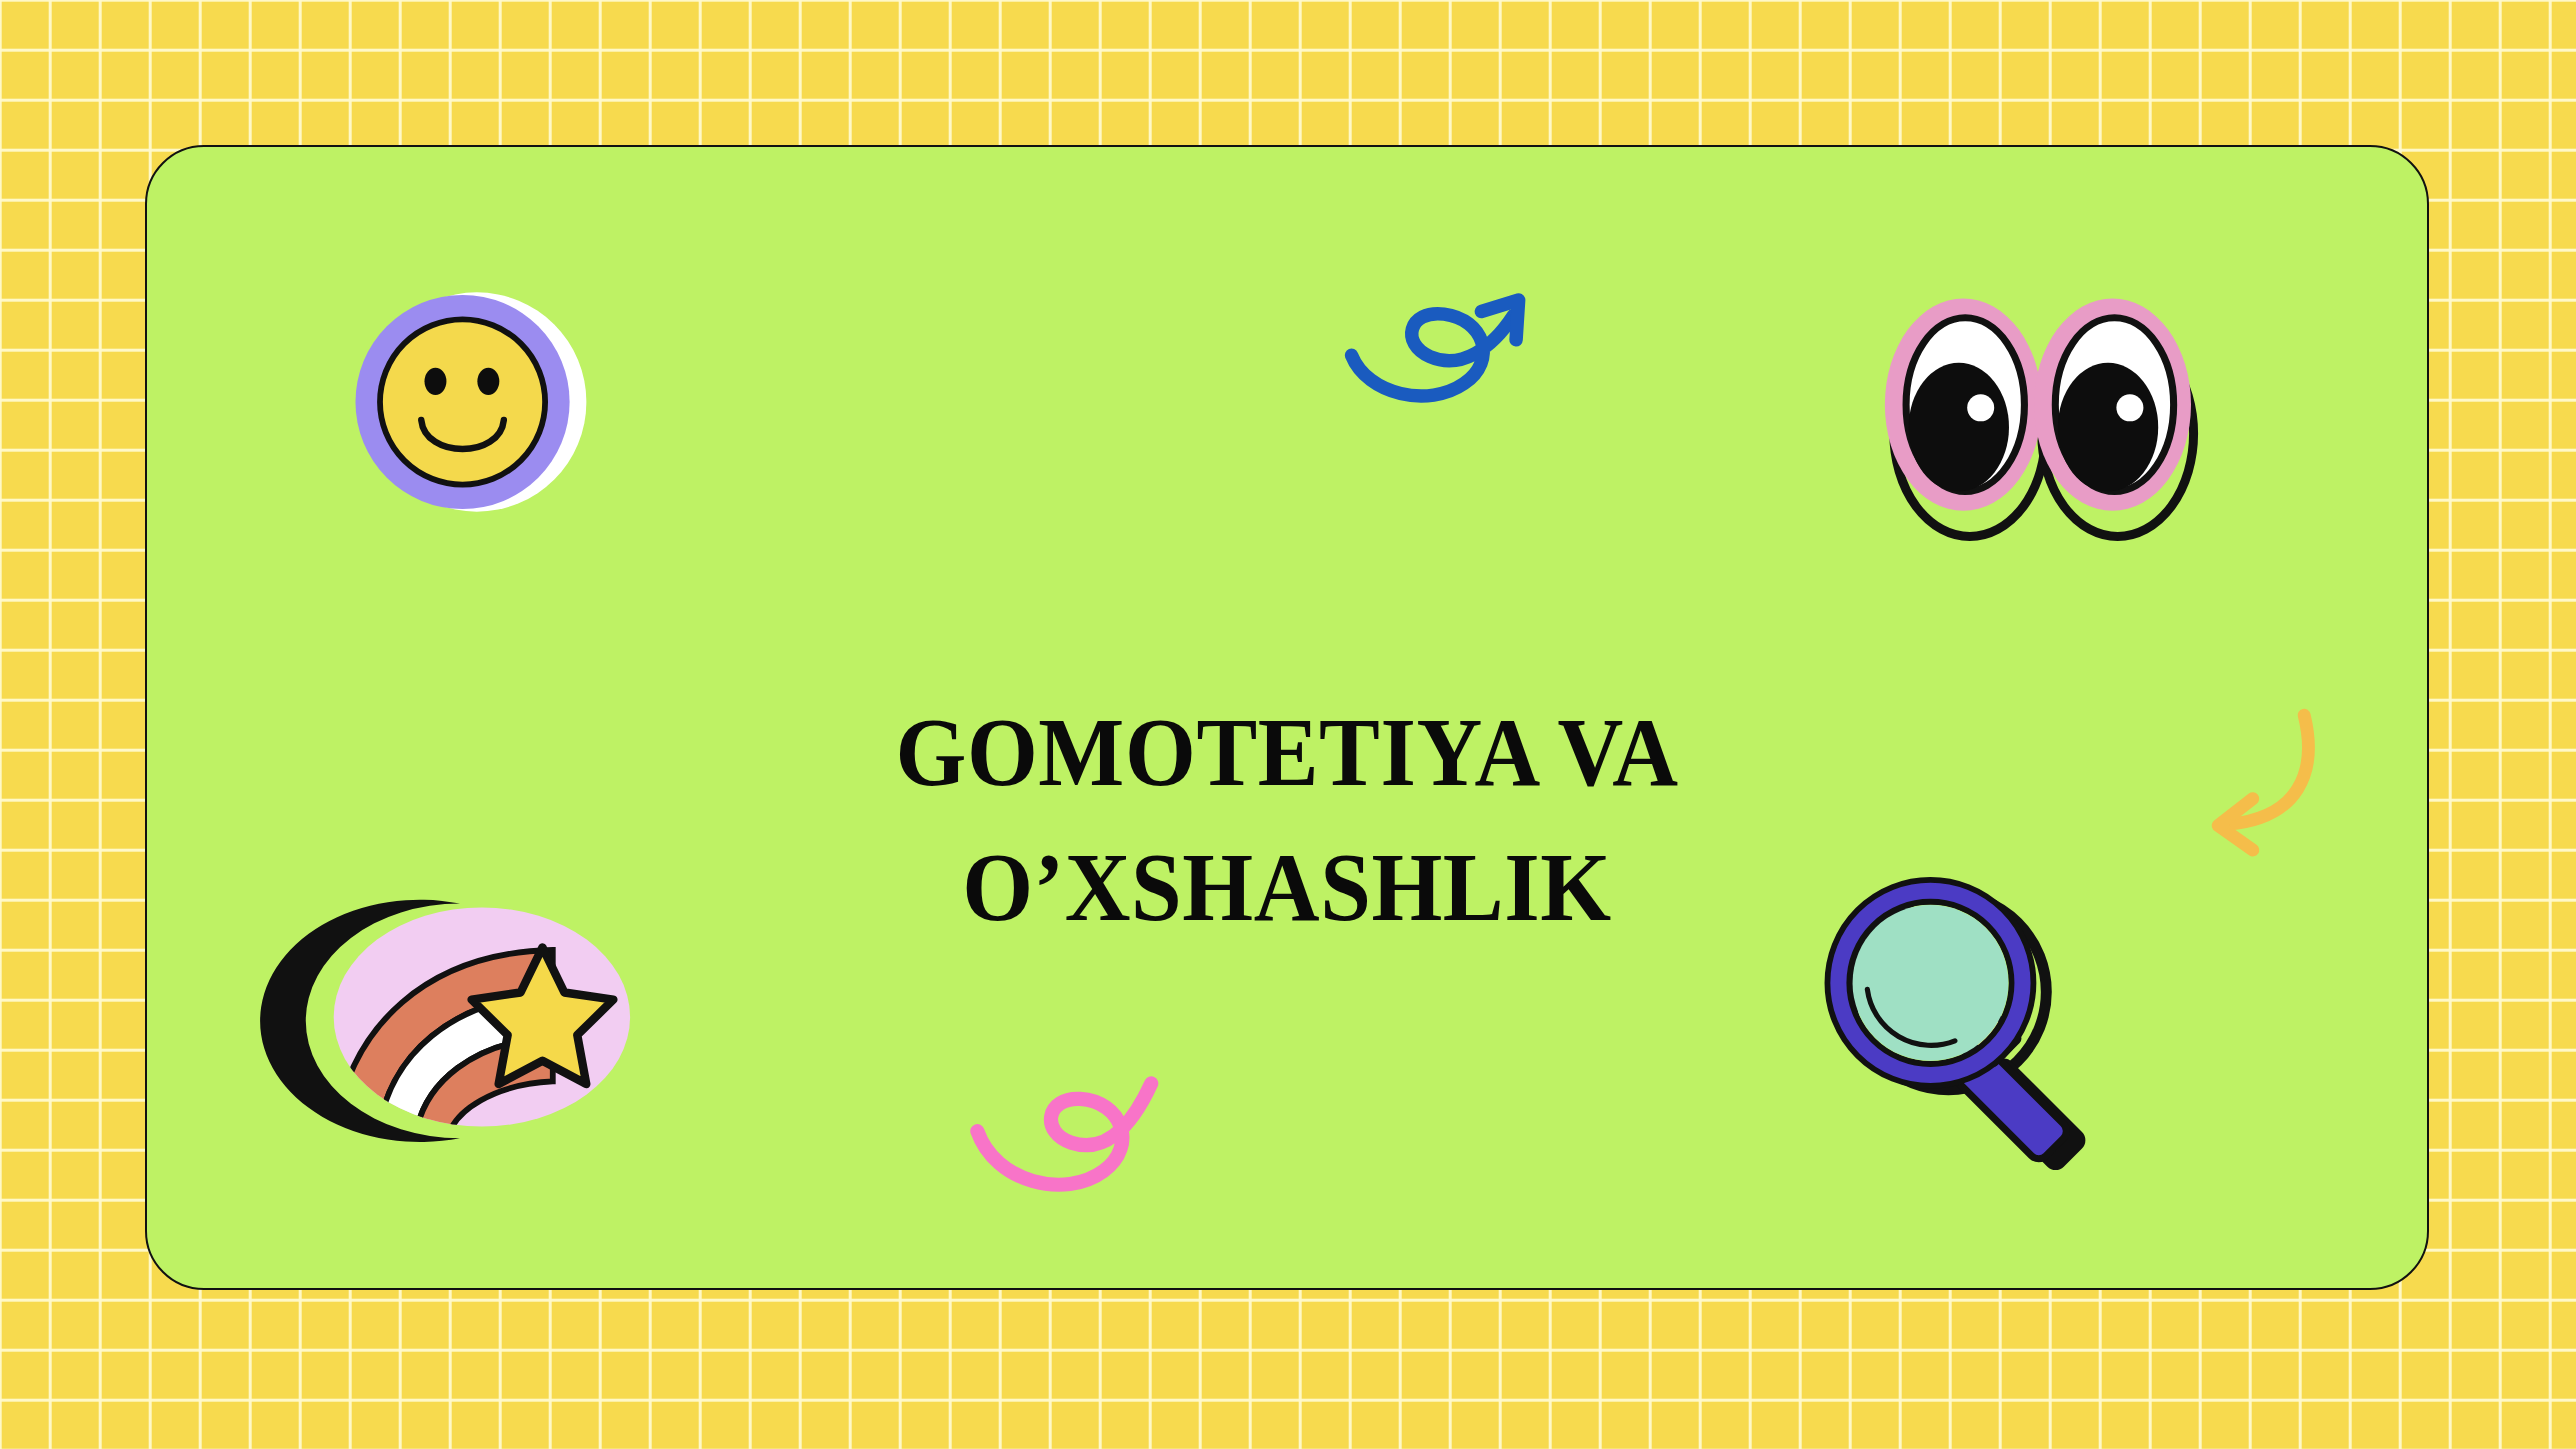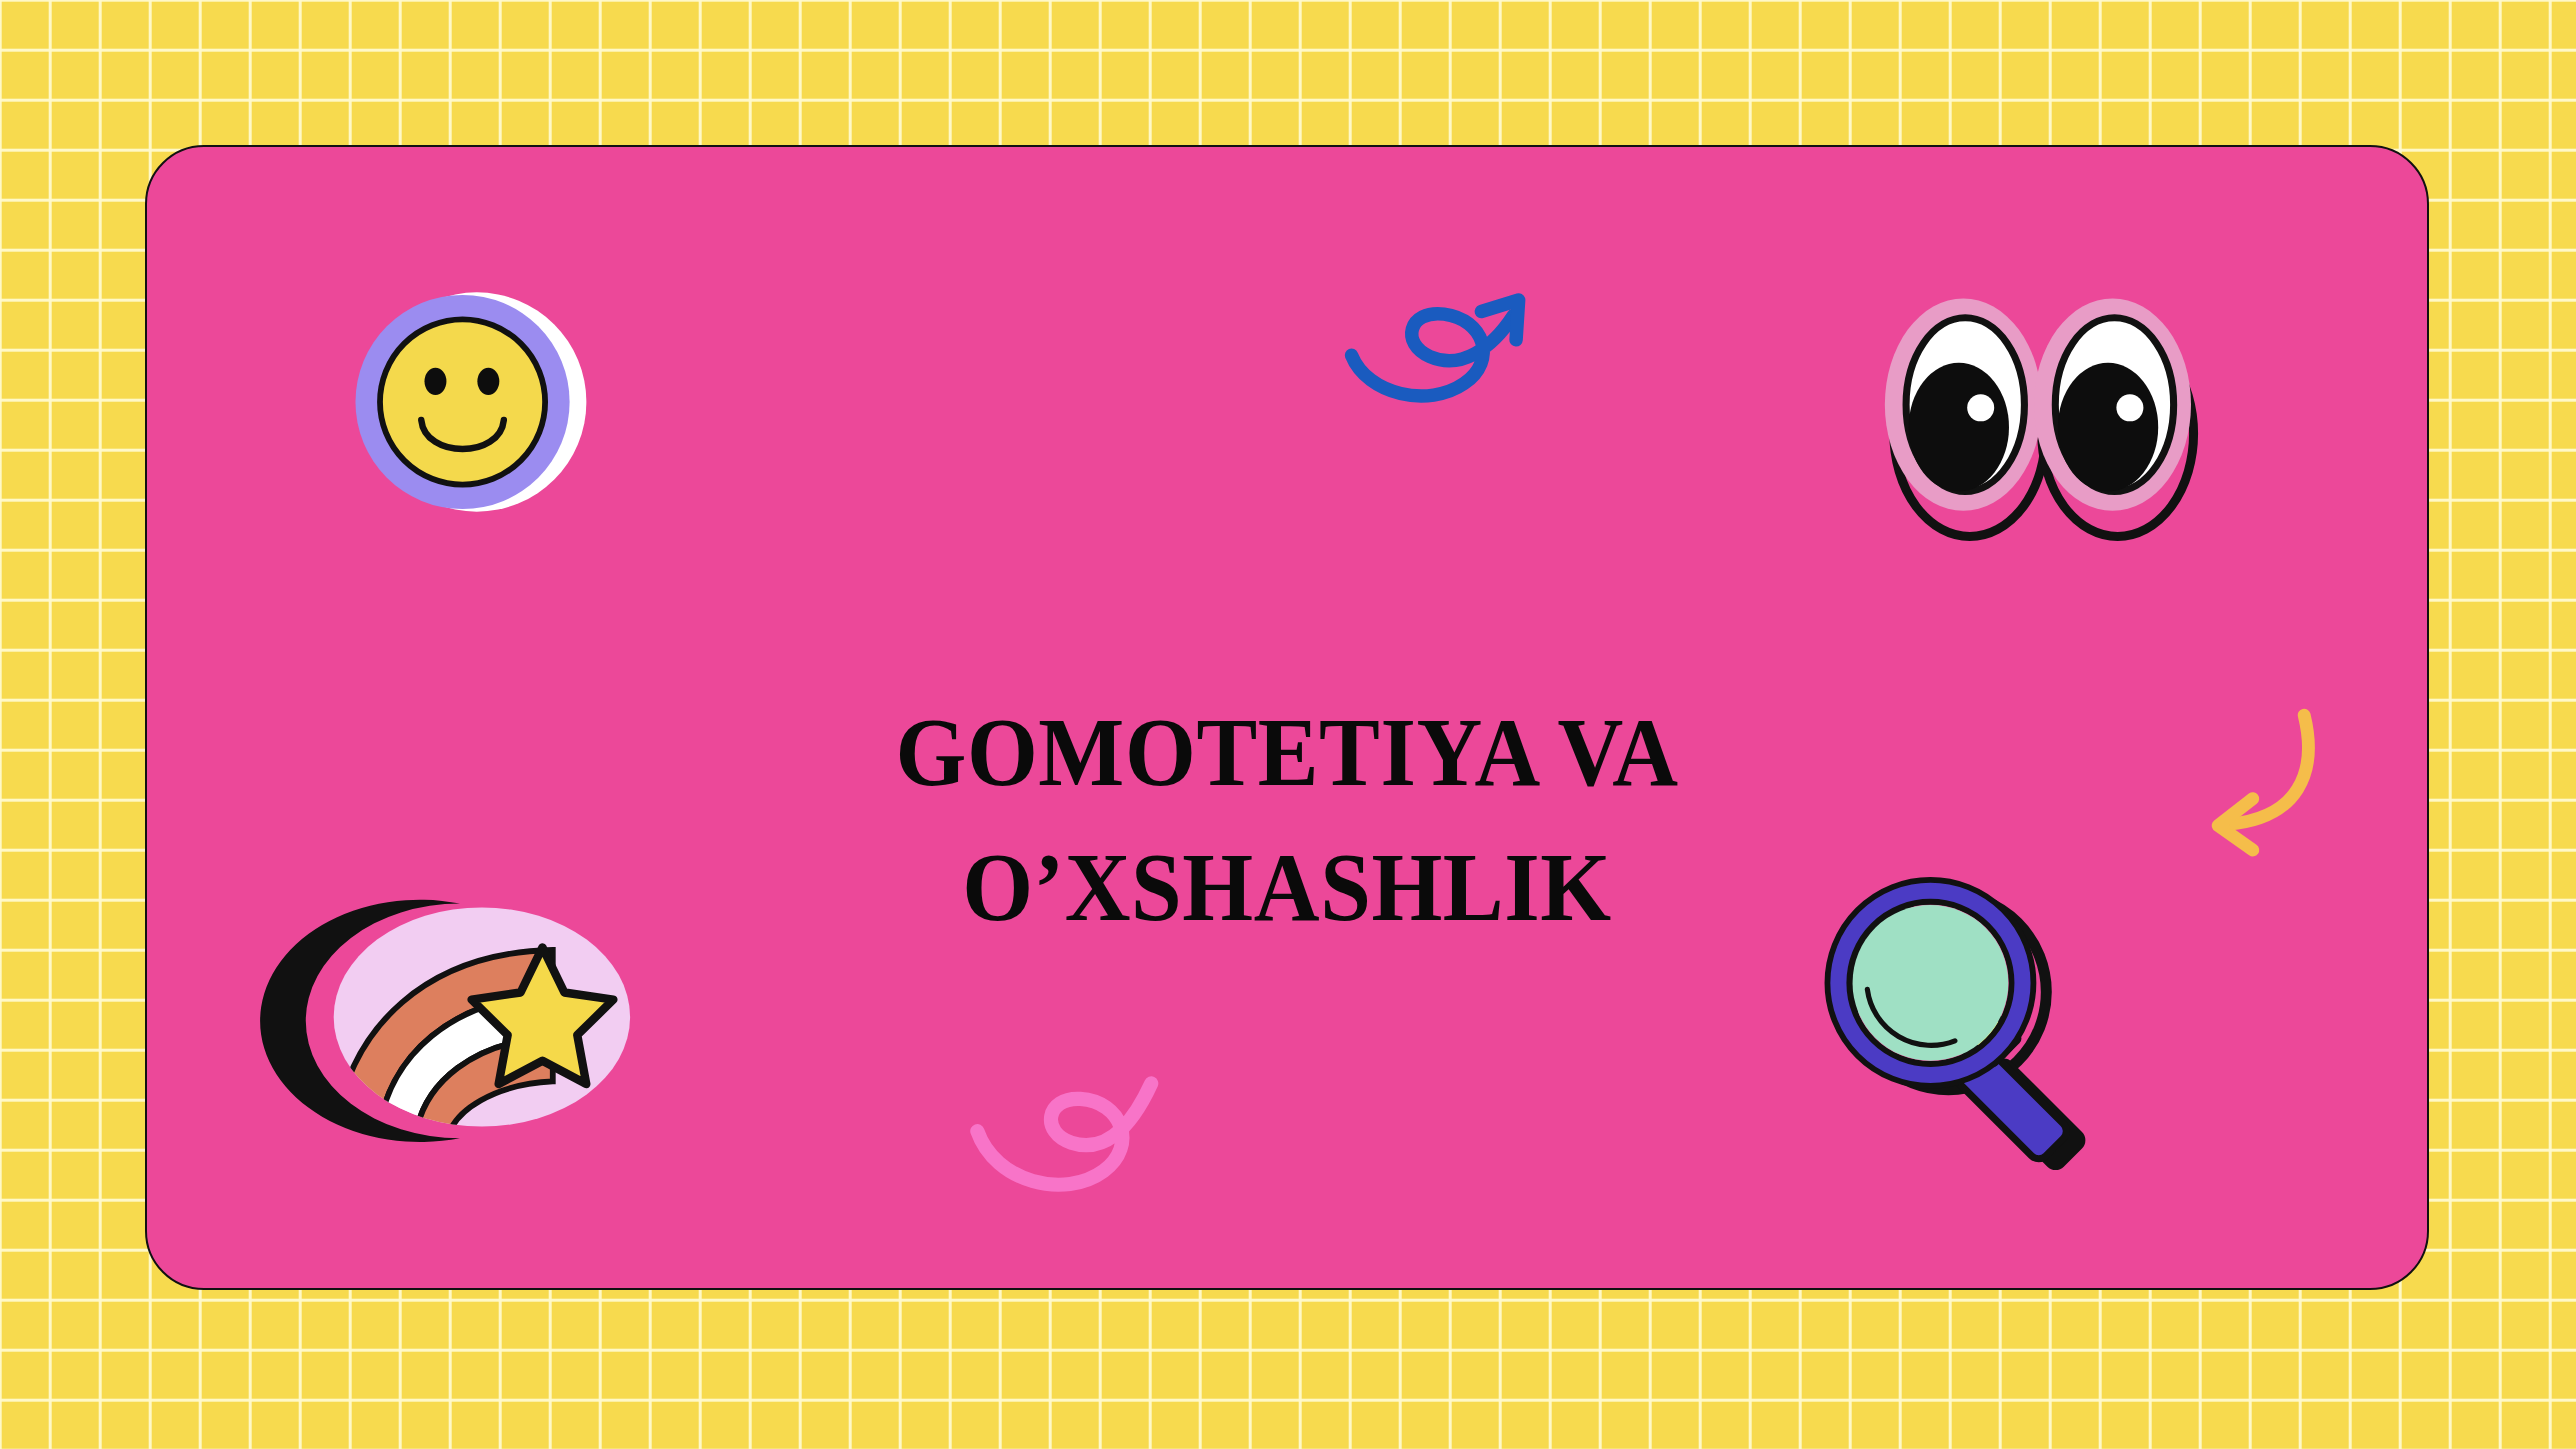--- a/index.html
+++ b/index.html
@@ -27,21 +27,21 @@
     background-position: -1.3px -1.3px;
   }
 
   
   #card {
     position: absolute;
     left: 145px;
     top: 145px;
     width: 2284px;
     height: 1145px;
-    background: #ec4899;
+    background: #bef264;
     border: 2.6px solid #111111;
     border-radius: 59px;
     box-sizing: border-box;
     overflow: hidden;
   }
 
   
   #title-block {
     position: absolute;
     left: 50%;

